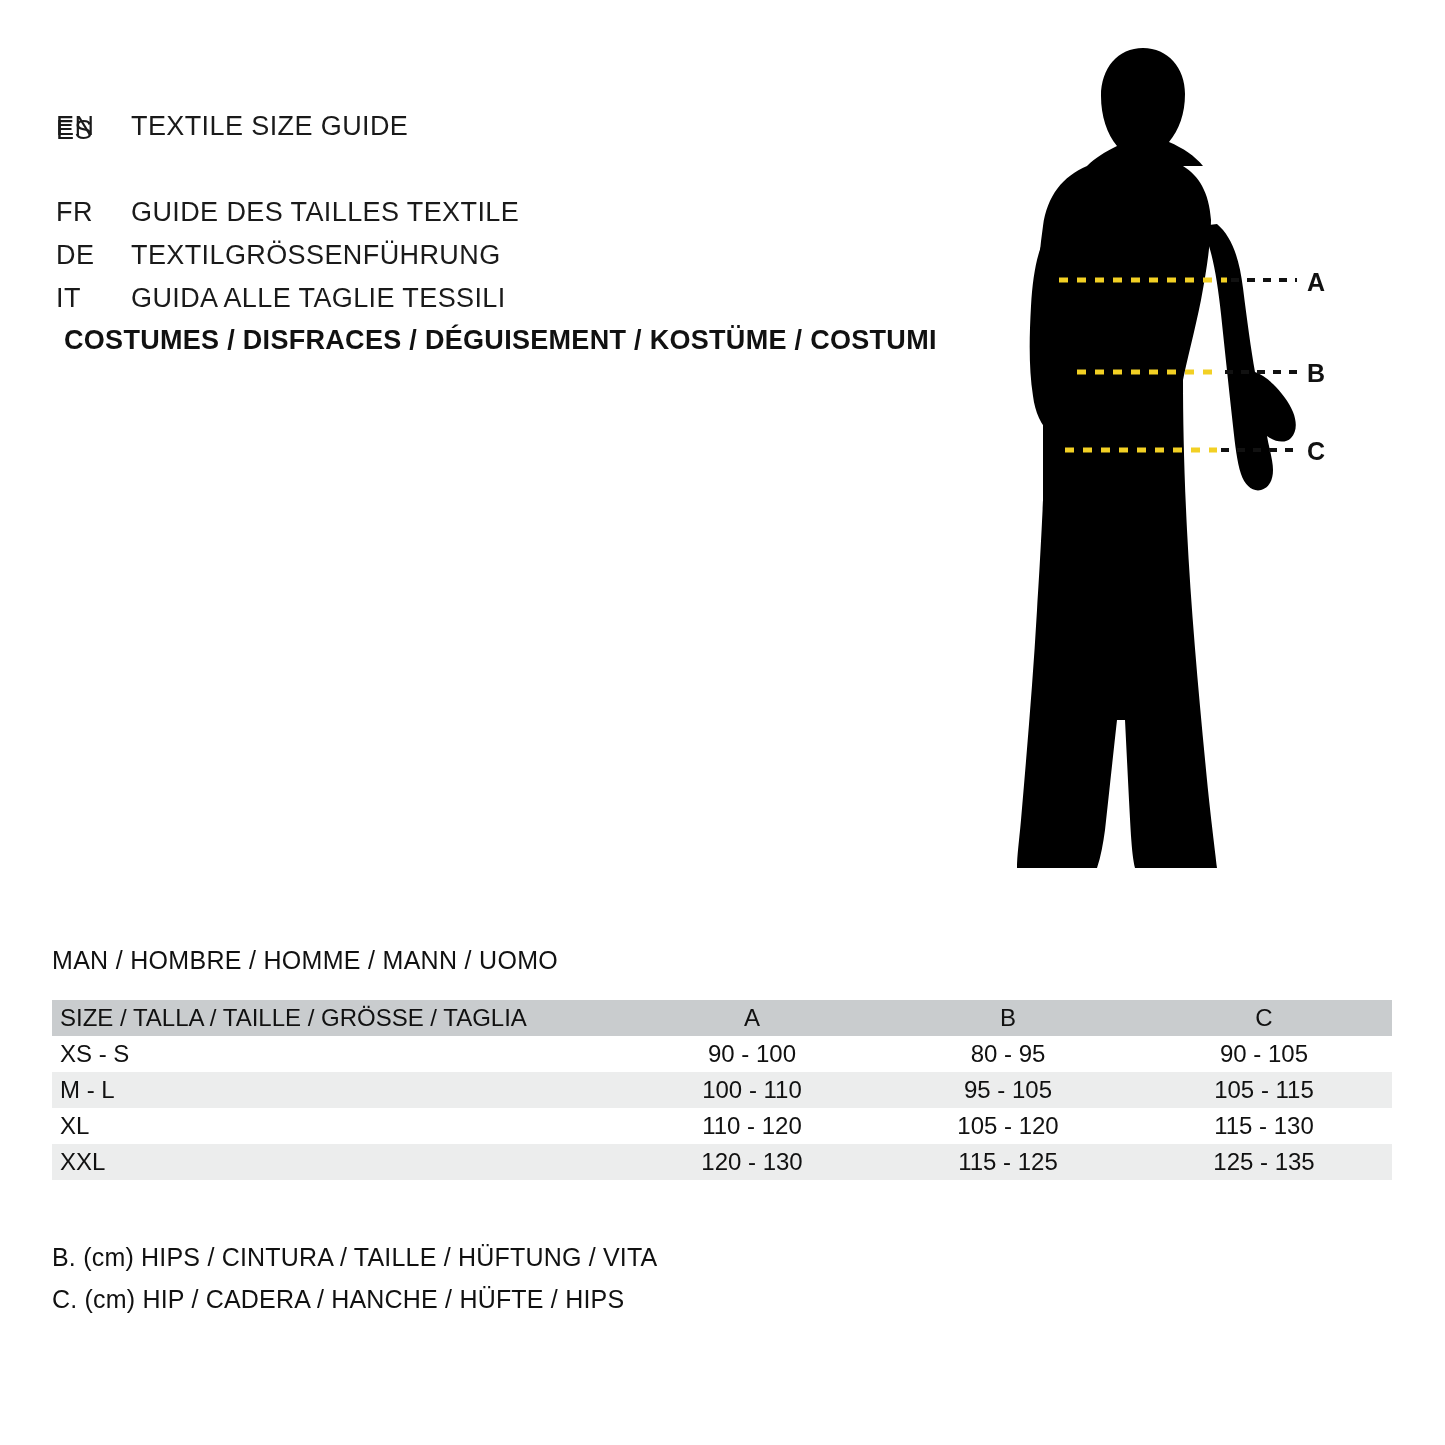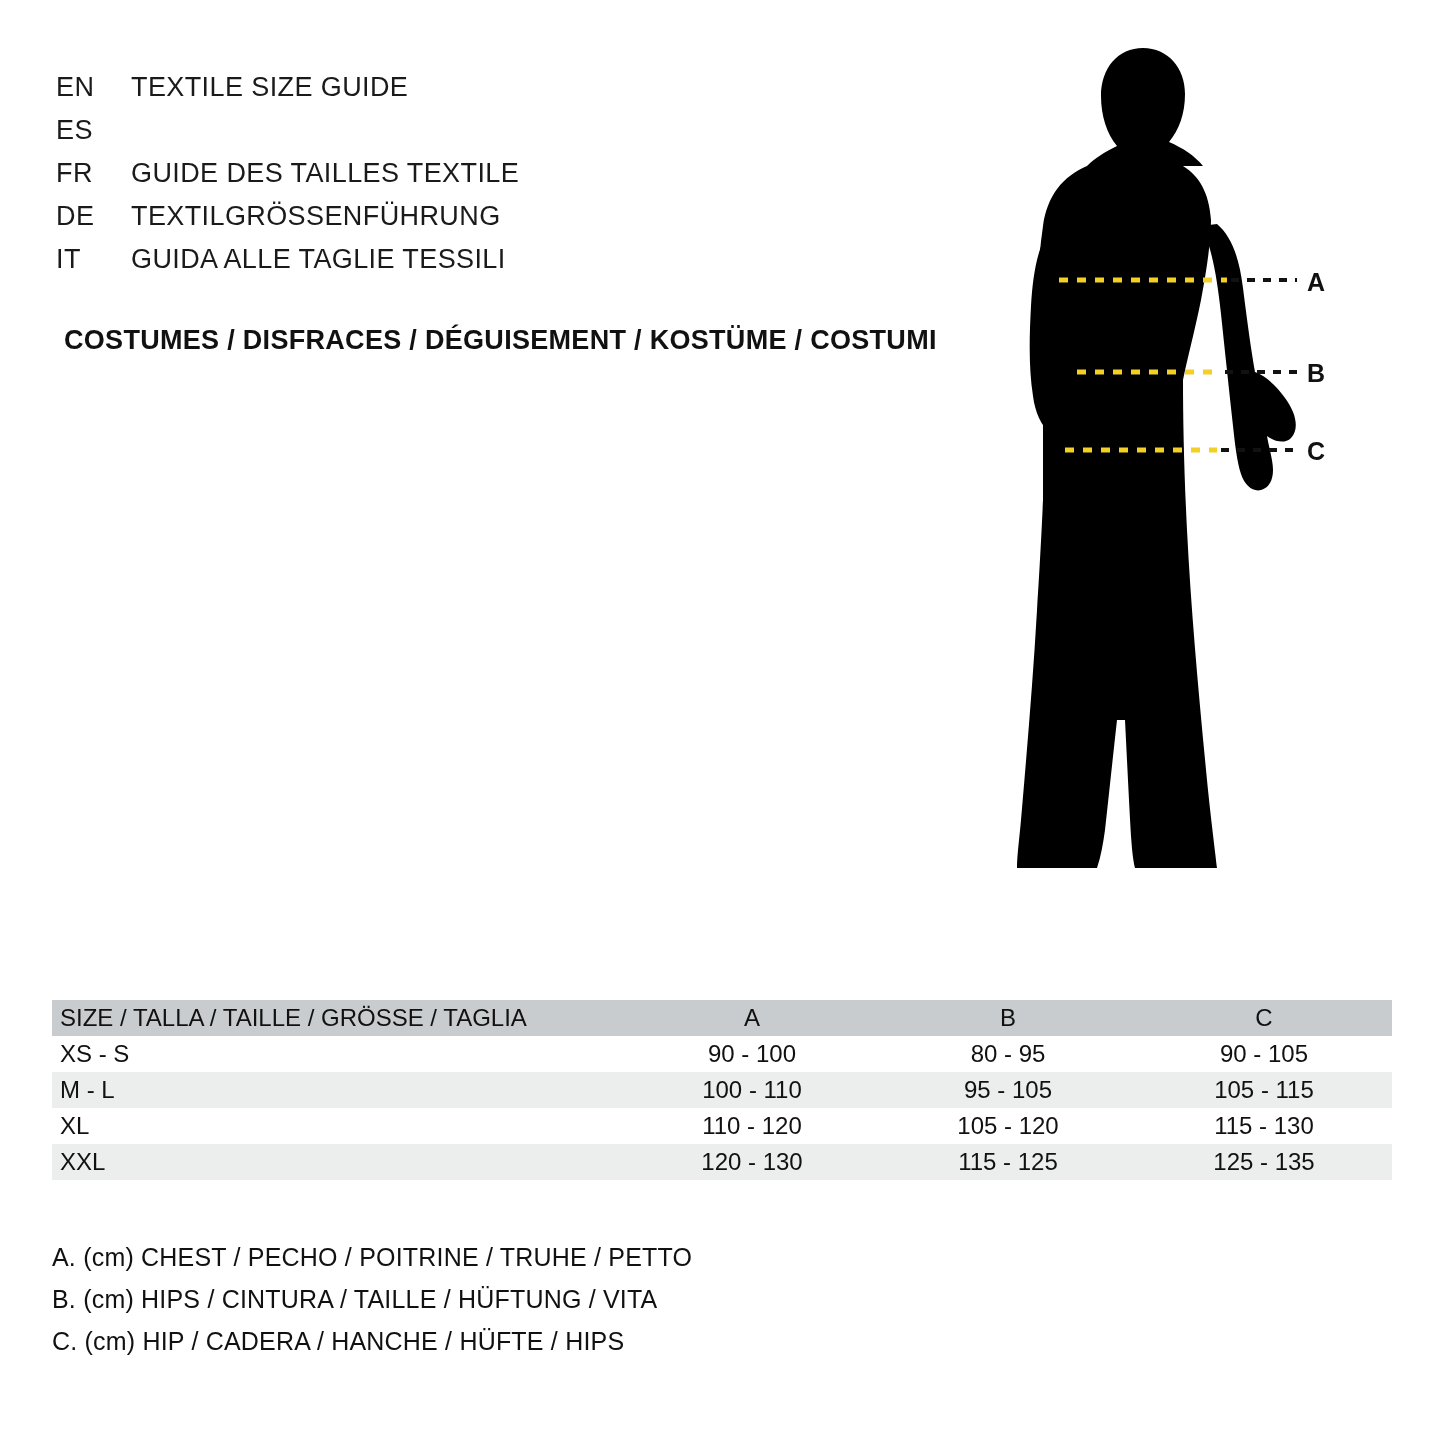--- a/index.html
+++ b/index.html
@@ -33,20 +33,21 @@
     font-size: 27px;
     letter-spacing: 0.4px;
     color: #1a1a1a;
   }
   .lang-code {
     width: 75px;
     flex: 0 0 75px;
   }
   .lang-text {
     flex: 1 1 auto;
+    margin-top: 39px;
   }
 
   .costumes-line {
     position: absolute;
     left: 64px;
     top: 325px;
     font-size: 27px;
     font-weight: bold;
     letter-spacing: 0.3px;
     color: #111111;
@@ -223,20 +224,21 @@
         <line x1="276" y1="250" x2="342" y2="250"></line>
         <line x1="270" y1="342" x2="342" y2="342"></line>
         <line x1="266" y1="420" x2="342" y2="420"></line>
       </g>
     </svg>
     <div class="marker-label marker-a">A</div>
     <div class="marker-label marker-b">B</div>
     <div class="marker-label marker-c">C</div>
   </div>
 
+  <div class="table-caption">MAN / HOMBRE / HOMME / MANN / UOMO</div>
 
   <table class="size-table">
     <thead>
       <tr>
         <th class="first-col">SIZE / TALLA / TAILLE / GRÖSSE / TAGLIA</th>
         <th>A</th>
         <th>B</th>
         <th>C</th>
       </tr>
     </thead>
@@ -262,18 +264,17 @@
       <tr class="even">
         <td class="first-col">XXL</td>
         <td>120 - 130</td>
         <td>115 - 125</td>
         <td>125 - 135</td>
       </tr>
     </tbody>
   </table>
 
   <div class="legend">
-    <div>A. (cm) CHEST / PECHO / POITRINE / TRUHE / PETTO</div>
     <div>B. (cm) HIPS / CINTURA / TAILLE / HÜFTUNG / VITA</div>
     <div>C. (cm) HIP / CADERA / HANCHE / HÜFTE / HIPS</div>
   </div>
 
 </div>
 
 </body></html>

